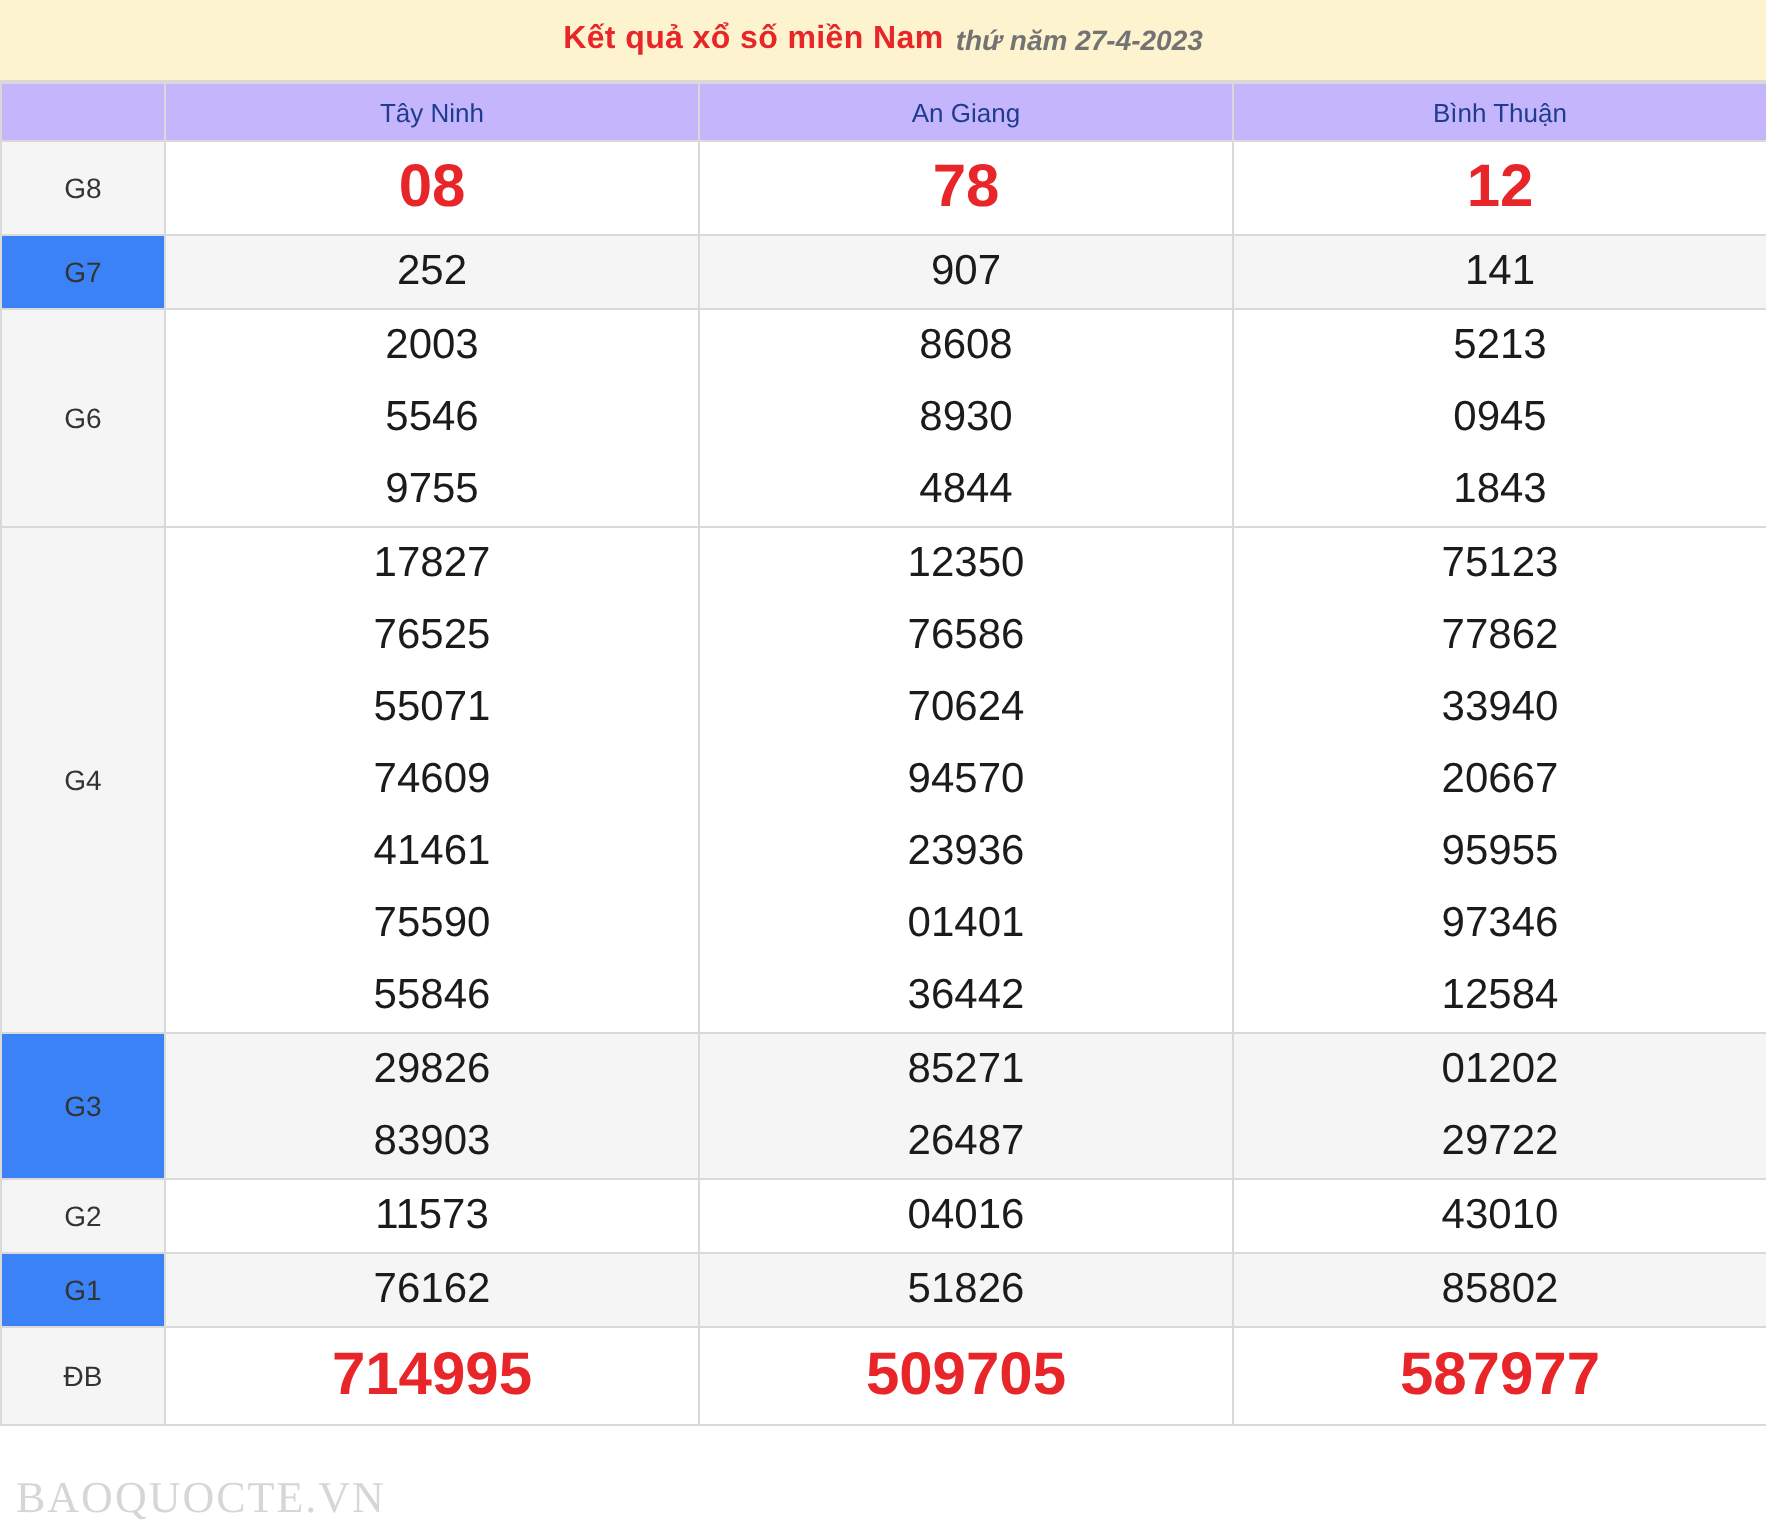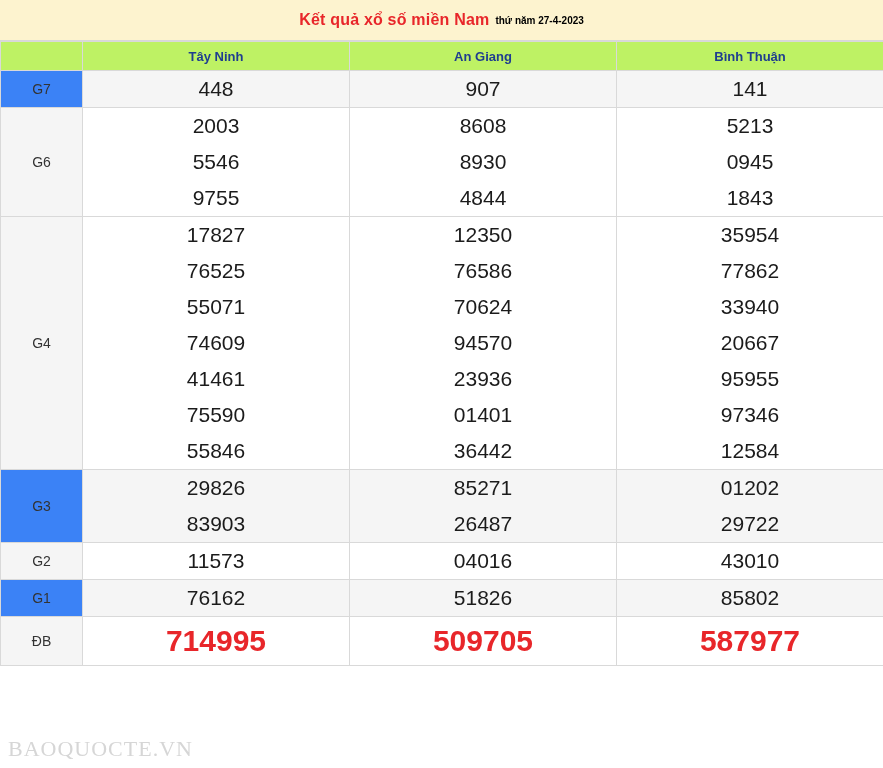--- a/index.html
+++ b/index.html
@@ -28,43 +28,44 @@
     justify-content: center;
     border-bottom: 1px solid #d8d8d8;
   }
   .header .title-main {
     color: #e8262a;
     font-size: 16px;
     font-weight: bold;
     letter-spacing: 0.2px;
   }
   .header .title-date {
-    color: #000000;
-    font-size: 10px;
+    color: #737373;
+    font-size: 14px;
     font-weight: bold;
     margin-left: 6px;
+    font-style: italic;
   }
   table.lottery {
     border-collapse: collapse;
     width: 883px;
     table-layout: fixed;
   }
   table.lottery td, table.lottery th {
     border: 1px solid #d9d9d9;
     text-align: center;
     vertical-align: middle;
     padding: 0;
   }
   col.c-label { width: 82px; }
   col.c-prov  { width: 267px; }
   thead th {
-    background: #bef264;
+    background: #c4b5fd;
     height: 28px;
     font-size: 13px;
-    font-weight: bold;
+    font-weight: normal;
     color: #1f3d8f;
   }
   td.rowlabel {
     background: #f5f5f5;
     font-size: 14px;
     color: #333333;
   }
   td.num {
     font-size: 21px;
     color: #1b1b1b;
@@ -124,24 +125,30 @@
     <thead>
       <tr>
         <th></th>
         <th>Tây Ninh</th>
         <th>An Giang</th>
         <th>Bình Thuận</th>
       </tr>
     </thead>
     <tbody>
 
+      <tr class="row-g8">
+        <td class="rowlabel">G8</td>
+        <td class="num">08</td>
+        <td class="num">78</td>
+        <td class="num">12</td>
+      </tr>
 
       <tr class="row-g7 alt">
         <td class="rowlabel">G7</td>
-        <td class="num">448</td>
+        <td class="num">252</td>
         <td class="num">907</td>
         <td class="num">141</td>
       </tr>
 
       <tr class="row-g6">
         <td class="rowlabel">G6</td>
         <td class="num">
           <div class="cellstack">
             <div>2003</div>
             <div>5546</div>
@@ -184,21 +191,21 @@
             <div>76586</div>
             <div>70624</div>
             <div>94570</div>
             <div>23936</div>
             <div>01401</div>
             <div>36442</div>
           </div>
         </td>
         <td class="num">
           <div class="cellstack">
-            <div>35954</div>
+            <div>75123</div>
             <div>77862</div>
             <div>33940</div>
             <div>20667</div>
             <div>95955</div>
             <div>97346</div>
             <div>12584</div>
           </div>
         </td>
       </tr>
 

